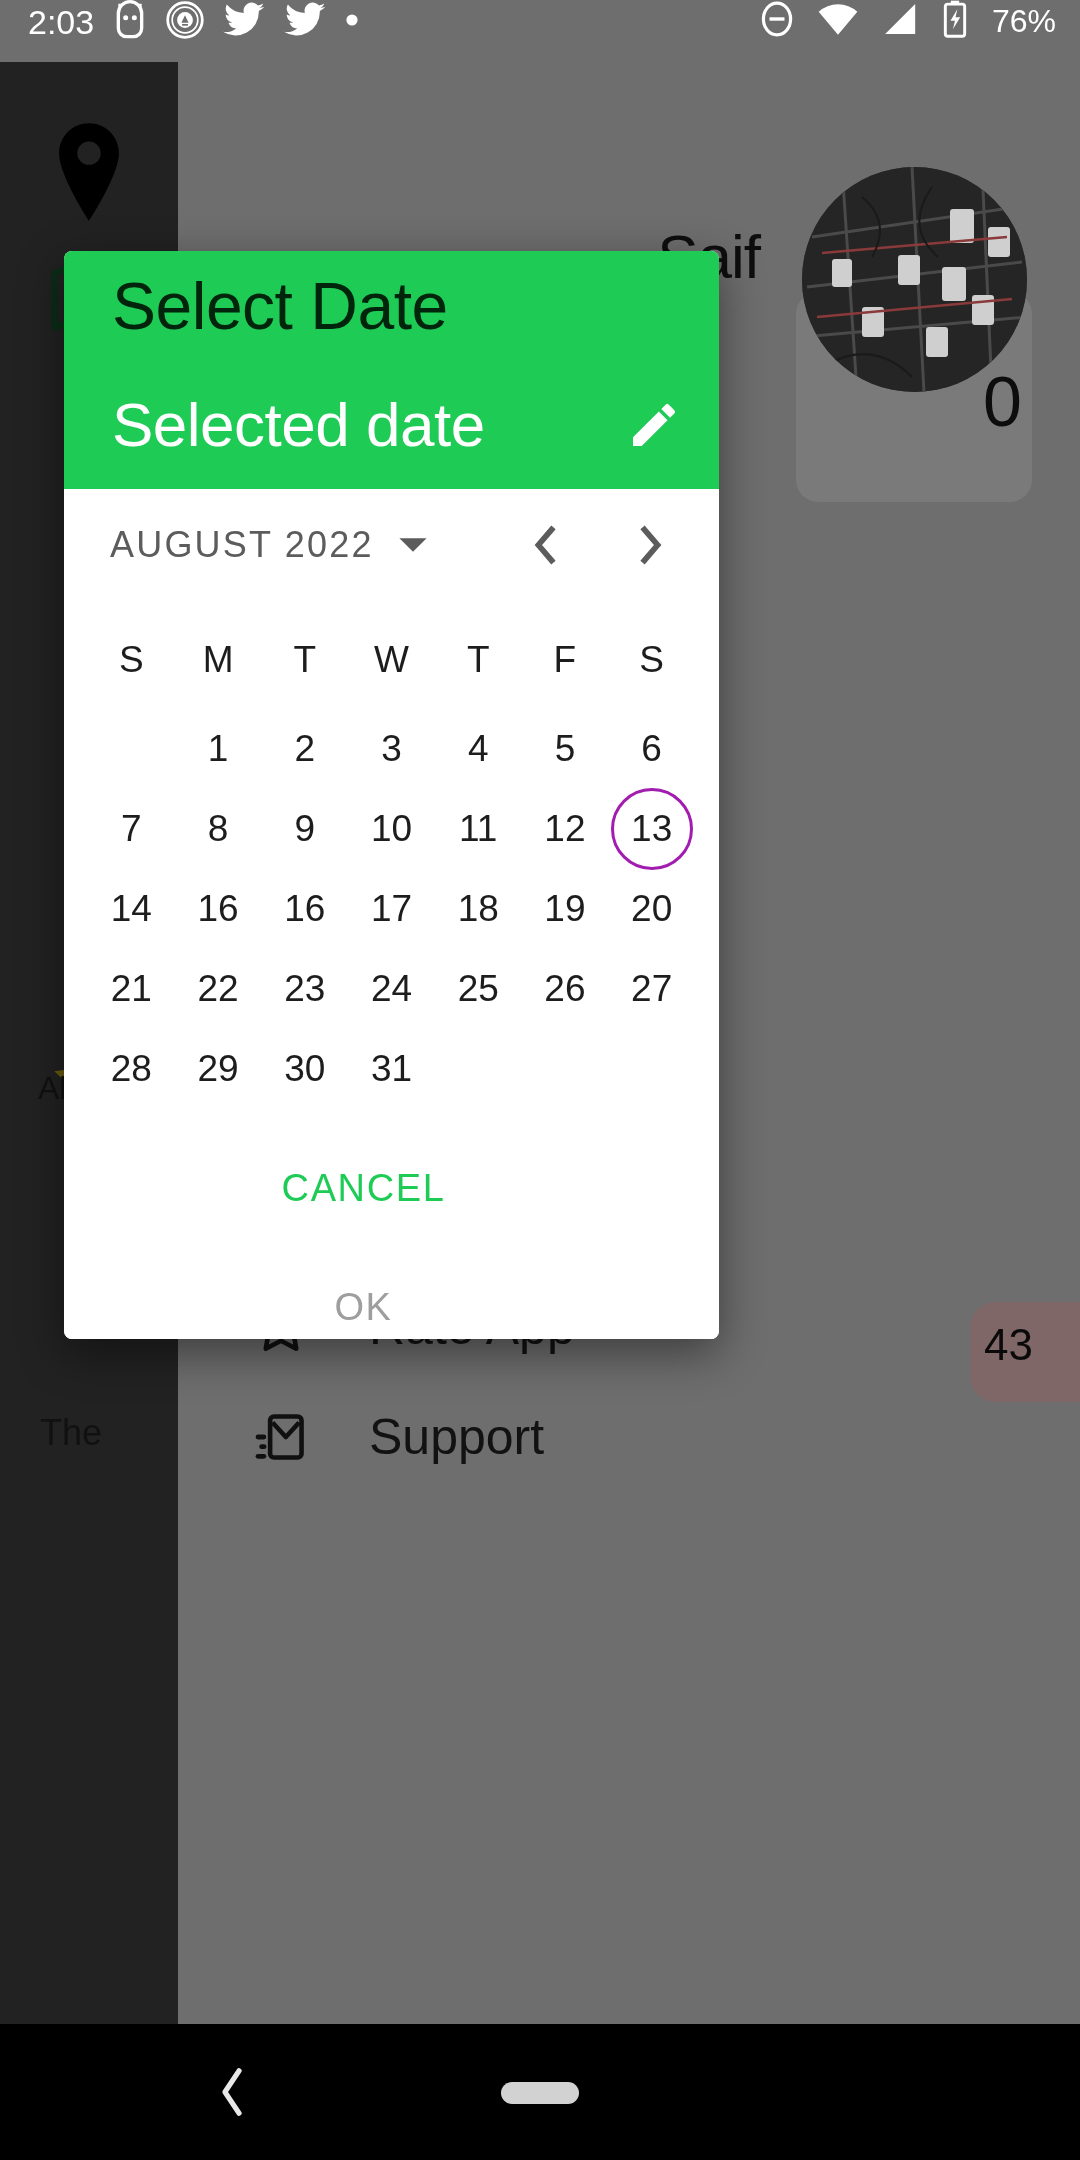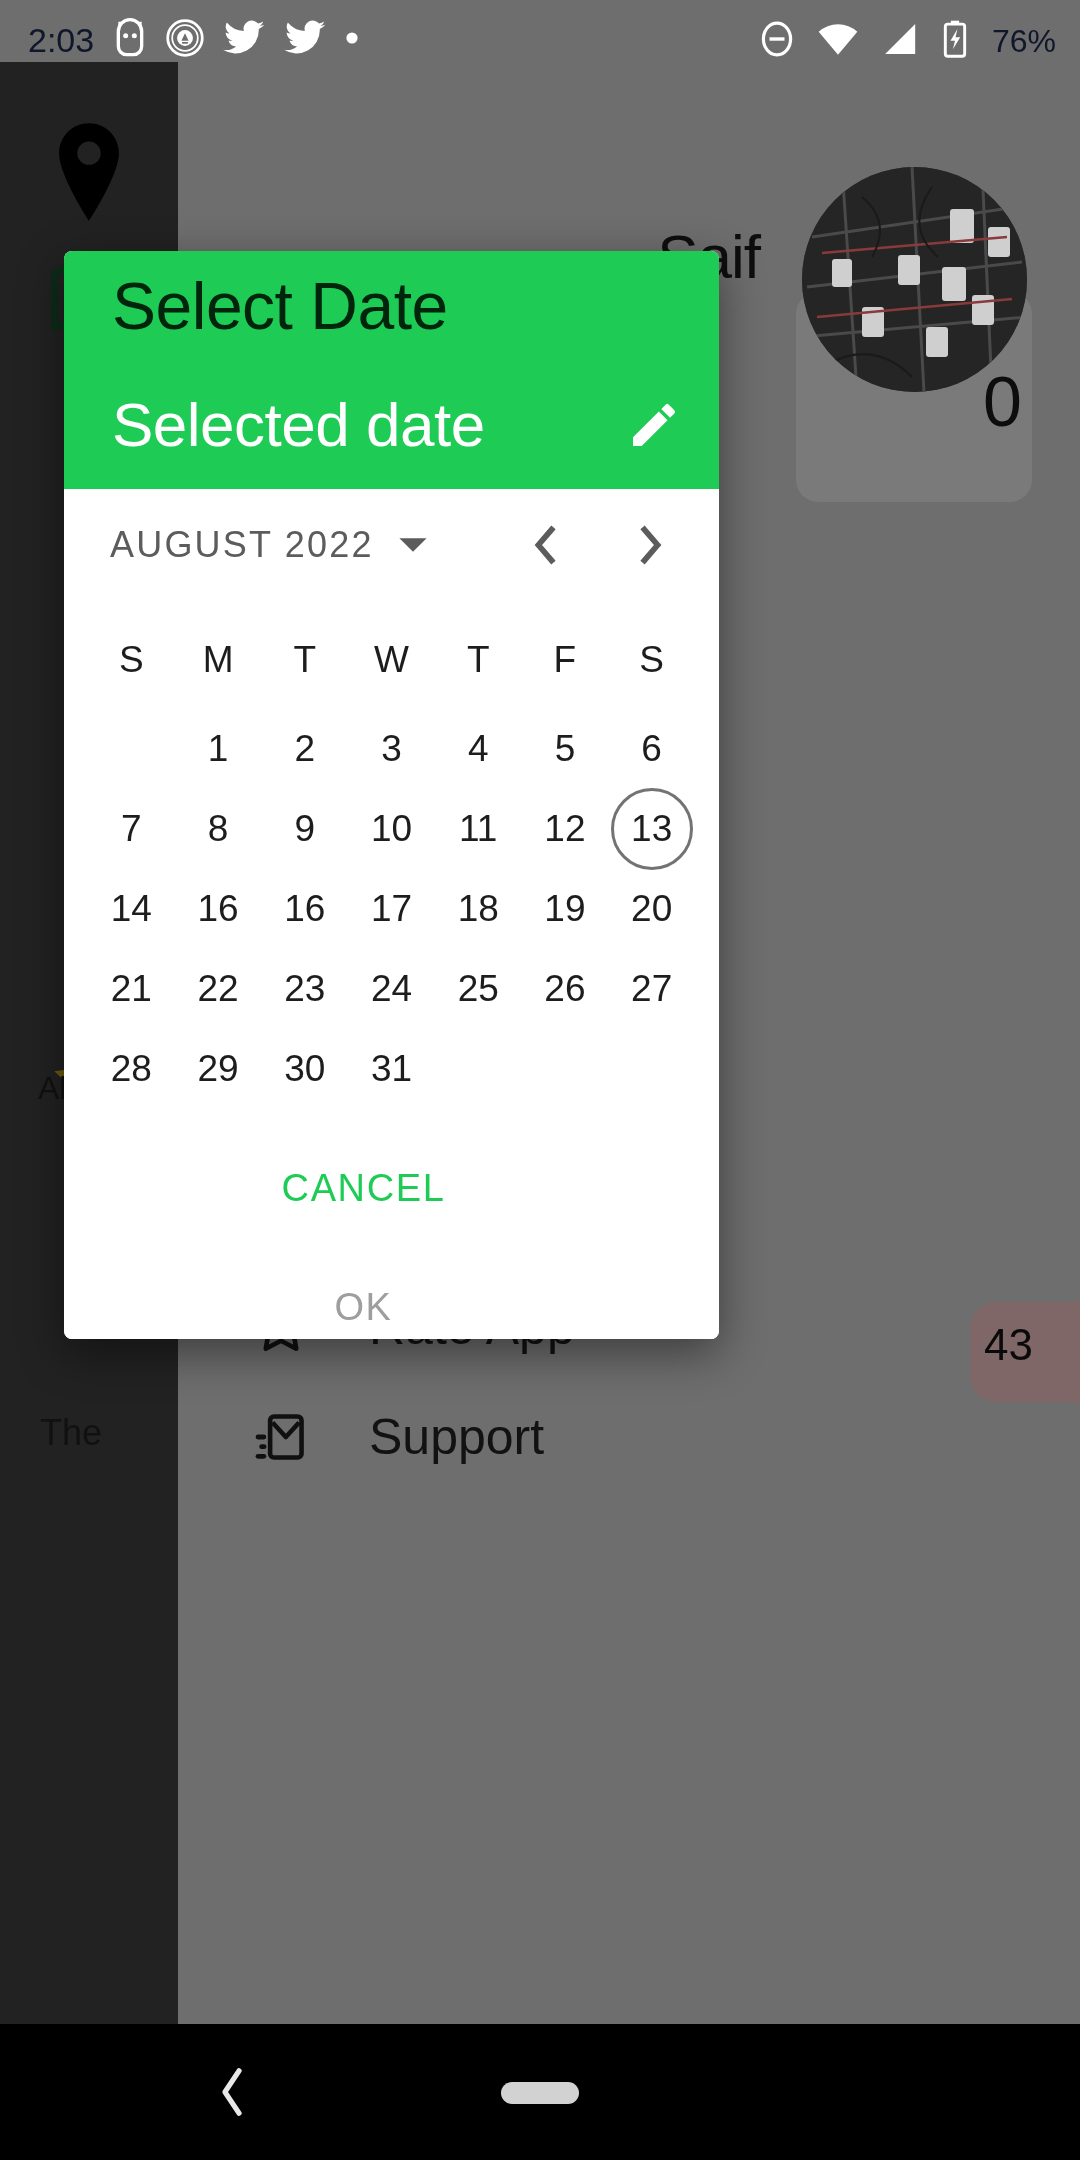--- a/index.html
+++ b/index.html
@@ -22,23 +22,23 @@
     overflow: hidden;
   }
 
   
   #statusbar {
     position: absolute;
     left: 0; top: 0;
     width: 1080px; height: 62px;
     background: #6e6e6e;
     display: flex;
-    align-items: flex-end;
+    align-items: flex-start;
     z-index: 40;
-    color: #0f172a;
+    color: #ffffff;
   }
   #sb-left {
     display: flex;
     align-items: center;
     margin-left: 28px;
     gap: 19px;
   }
   #sb-clock {
     font-size: 34px;
     font-weight: 500;
@@ -315,21 +315,21 @@
   .daycell.empty { color: transparent; }
   .daycell .daybubble {
     width: 76px;
     height: 76px;
     border-radius: 50%;
     display: flex;
     align-items: center;
     justify-content: center;
   }
   .daycell.today .daybubble {
-    border: 3px solid #737373;
+    border: 3px solid #a21caf;
   }
   #calendar-spacer { height: 112px; }
   #action-row {
     display: flex;
     align-items: center;
     justify-content: flex-end;
     height: 118px;
     padding-right: 56px;
     gap: 56px;
     flex-direction: column;

